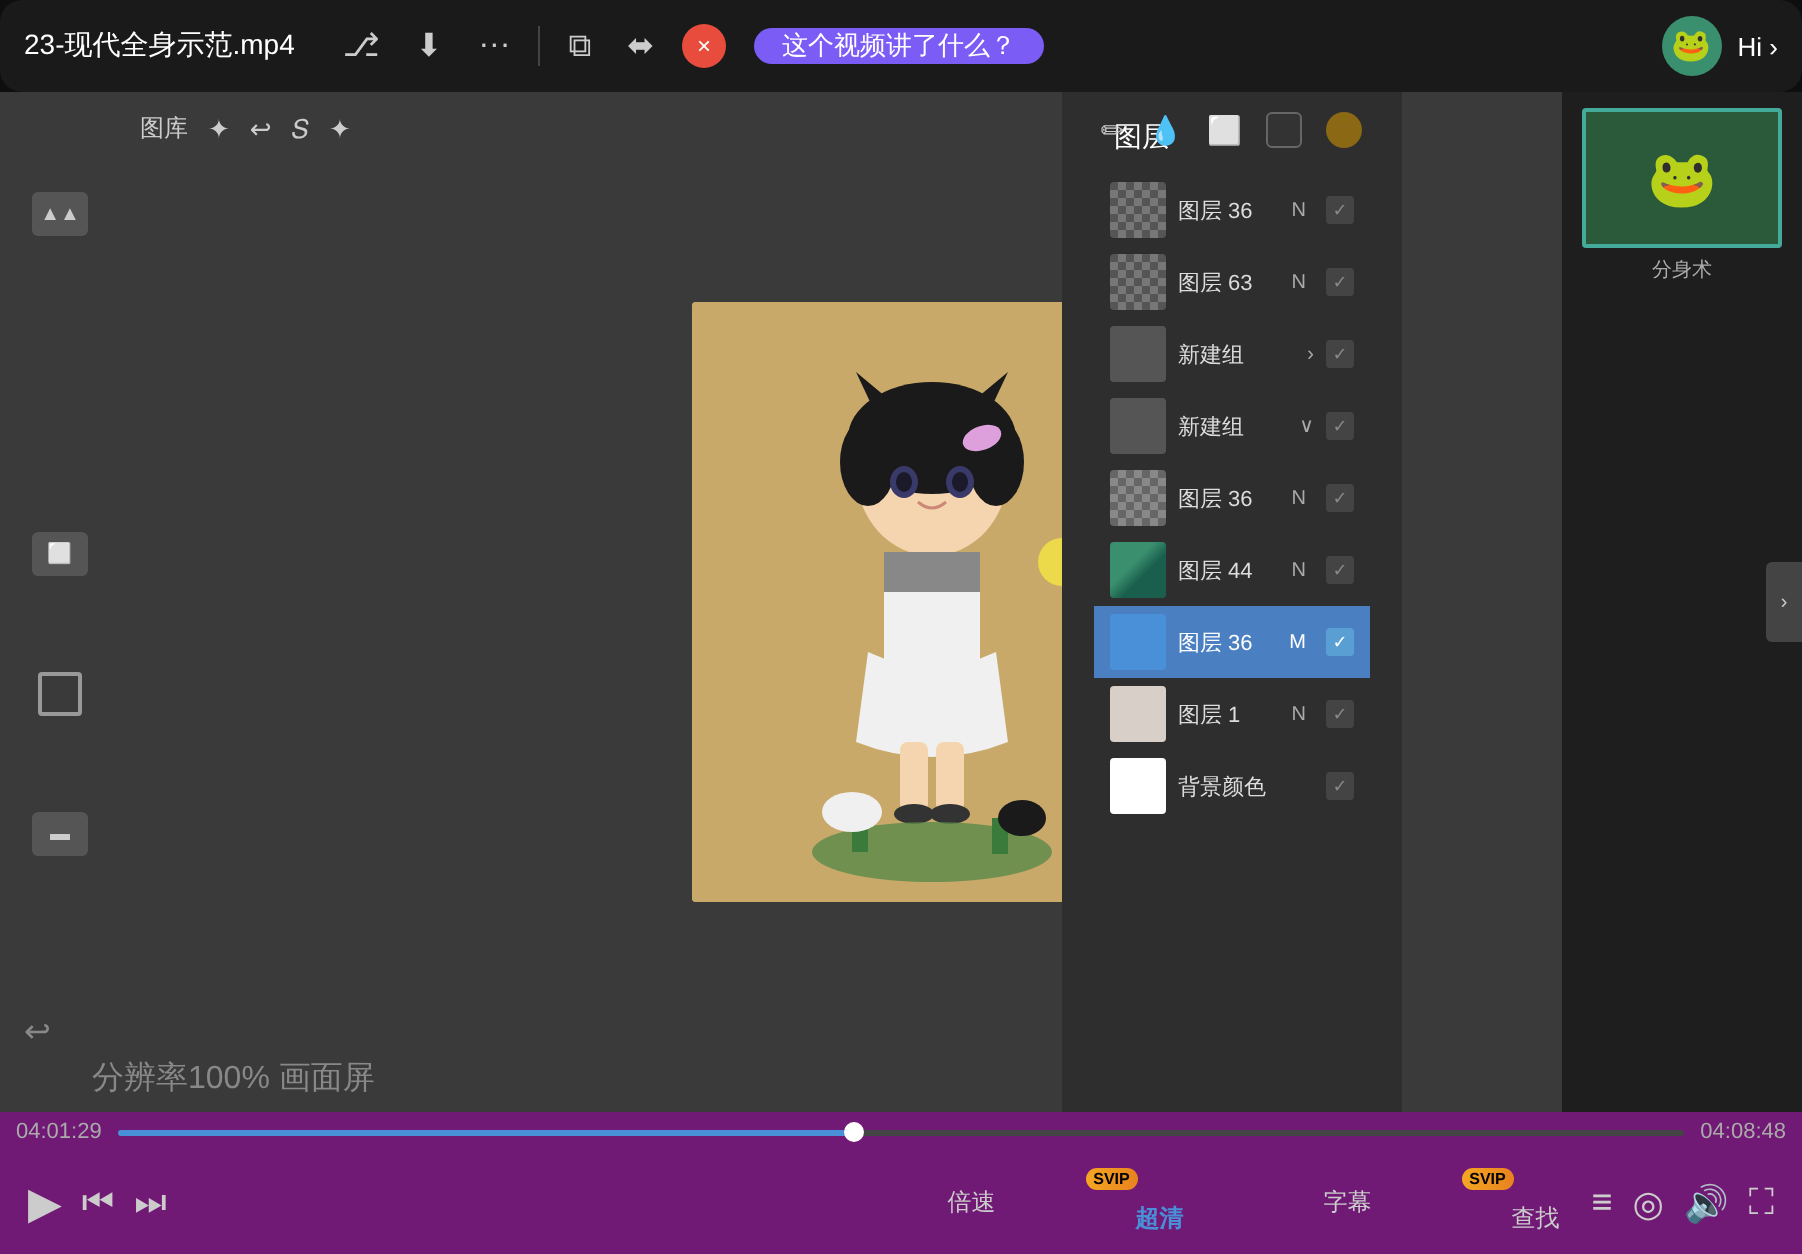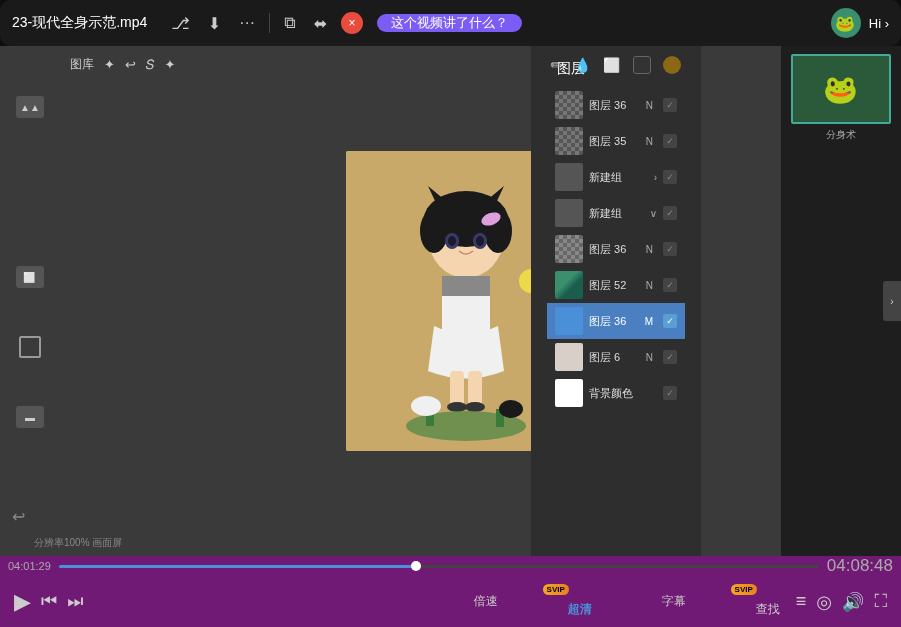--- a/index.html
+++ b/index.html
@@ -378,22 +378,22 @@
       cursor: pointer;
       font-size: 10px;
       color: #ccc;
       z-index: 20;
     }
 
     
     .canvas-bottom-label {
       position: absolute;
       bottom: 6px;
-      left: 34px;
-      font-size: 10px;
+      left: 46px;
+      font-size: 16px;
       color: #888;
     }
 
     
     .control-bar {
       width: 100%;
       height: 71px;
       background: #701a75;
       display: flex;
       flex-direction: column;
@@ -429,21 +429,21 @@
     .progress-thumb {
       position: absolute;
       top: 50%;
       transform: translate(-50%, -50%);
       width: 10px;
       height: 10px;
       background: #fff;
       border-radius: 50%;
     }
     .time-right {
-      font-size: 17px;
+      font-size: 11px;
       color: #aaa;
       white-space: nowrap;
       flex-shrink: 0;
     }
 
     
     .controls-row {
       height: 51px;
       display: flex;
       align-items: center;
@@ -620,21 +620,21 @@
 
     <div class="layer-item">
       <div class="layer-thumb layer-thumb-checker"></div>
       <span class="layer-name">图层 36</span>
       <span class="layer-mode">N</span>
       <div class="layer-check-dark">✓</div>
     </div>
 
     <div class="layer-item">
       <div class="layer-thumb layer-thumb-checker"></div>
-      <span class="layer-name">图层 35</span>
+      <span class="layer-name">图层 63</span>
       <span class="layer-mode">N</span>
       <div class="layer-check-dark">✓</div>
     </div>
 
     <div class="layer-item">
       <div class="layer-thumb layer-thumb-group"></div>
       <span class="layer-name">新建组</span>
       <span class="layer-arrow">›</span>
       <div class="layer-check-dark">✓</div>
     </div>
@@ -648,35 +648,35 @@
 
     <div class="layer-item">
       <div class="layer-thumb layer-thumb-checker" style="background: repeating-conic-gradient(#888 0% 25%, #666 0% 50%) 0 0 / 8px 8px;"></div>
       <span class="layer-name">图层 36</span>
       <span class="layer-mode">N</span>
       <div class="layer-check-dark">✓</div>
     </div>
 
     <div class="layer-item">
       <div class="layer-thumb layer-thumb-teal"></div>
-      <span class="layer-name">图层 52</span>
+      <span class="layer-name">图层 44</span>
       <span class="layer-mode">N</span>
       <div class="layer-check-dark">✓</div>
     </div>
 
     <div class="layer-item active">
       <div class="layer-thumb layer-thumb-blue"></div>
       <span class="layer-name">图层 36</span>
       <span class="layer-mode">M</span>
       <div class="layer-check">✓</div>
     </div>
 
     <div class="layer-item">
       <div class="layer-thumb layer-thumb-light"></div>
-      <span class="layer-name">图层 6</span>
+      <span class="layer-name">图层 1</span>
       <span class="layer-mode">N</span>
       <div class="layer-check-dark">✓</div>
     </div>
 
     <div class="layer-item">
       <div class="layer-thumb layer-thumb-white"></div>
       <span class="layer-name">背景颜色</span>
       <div class="layer-check-dark">✓</div>
     </div>
 

